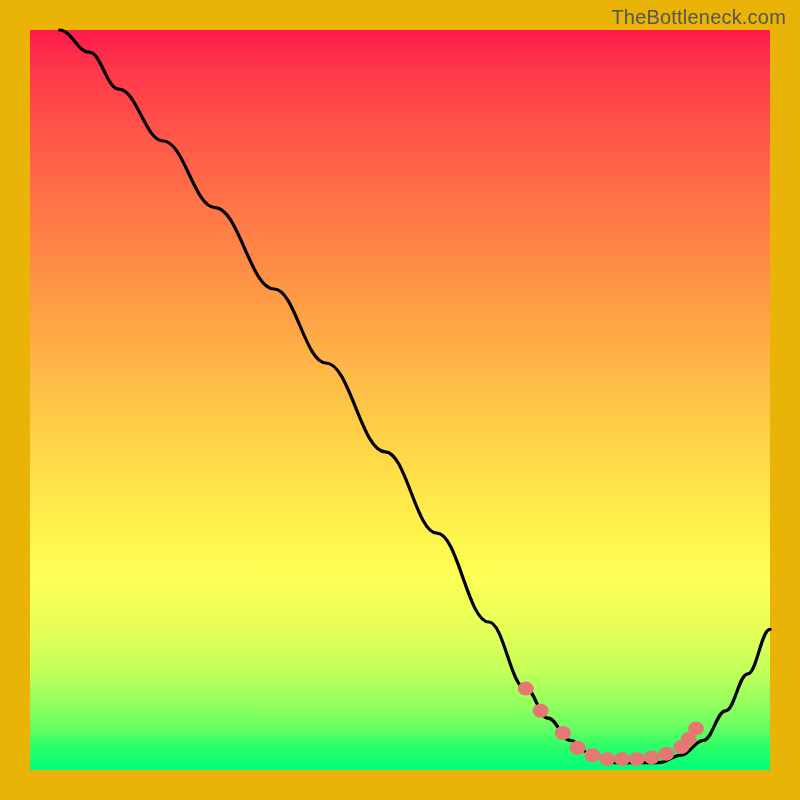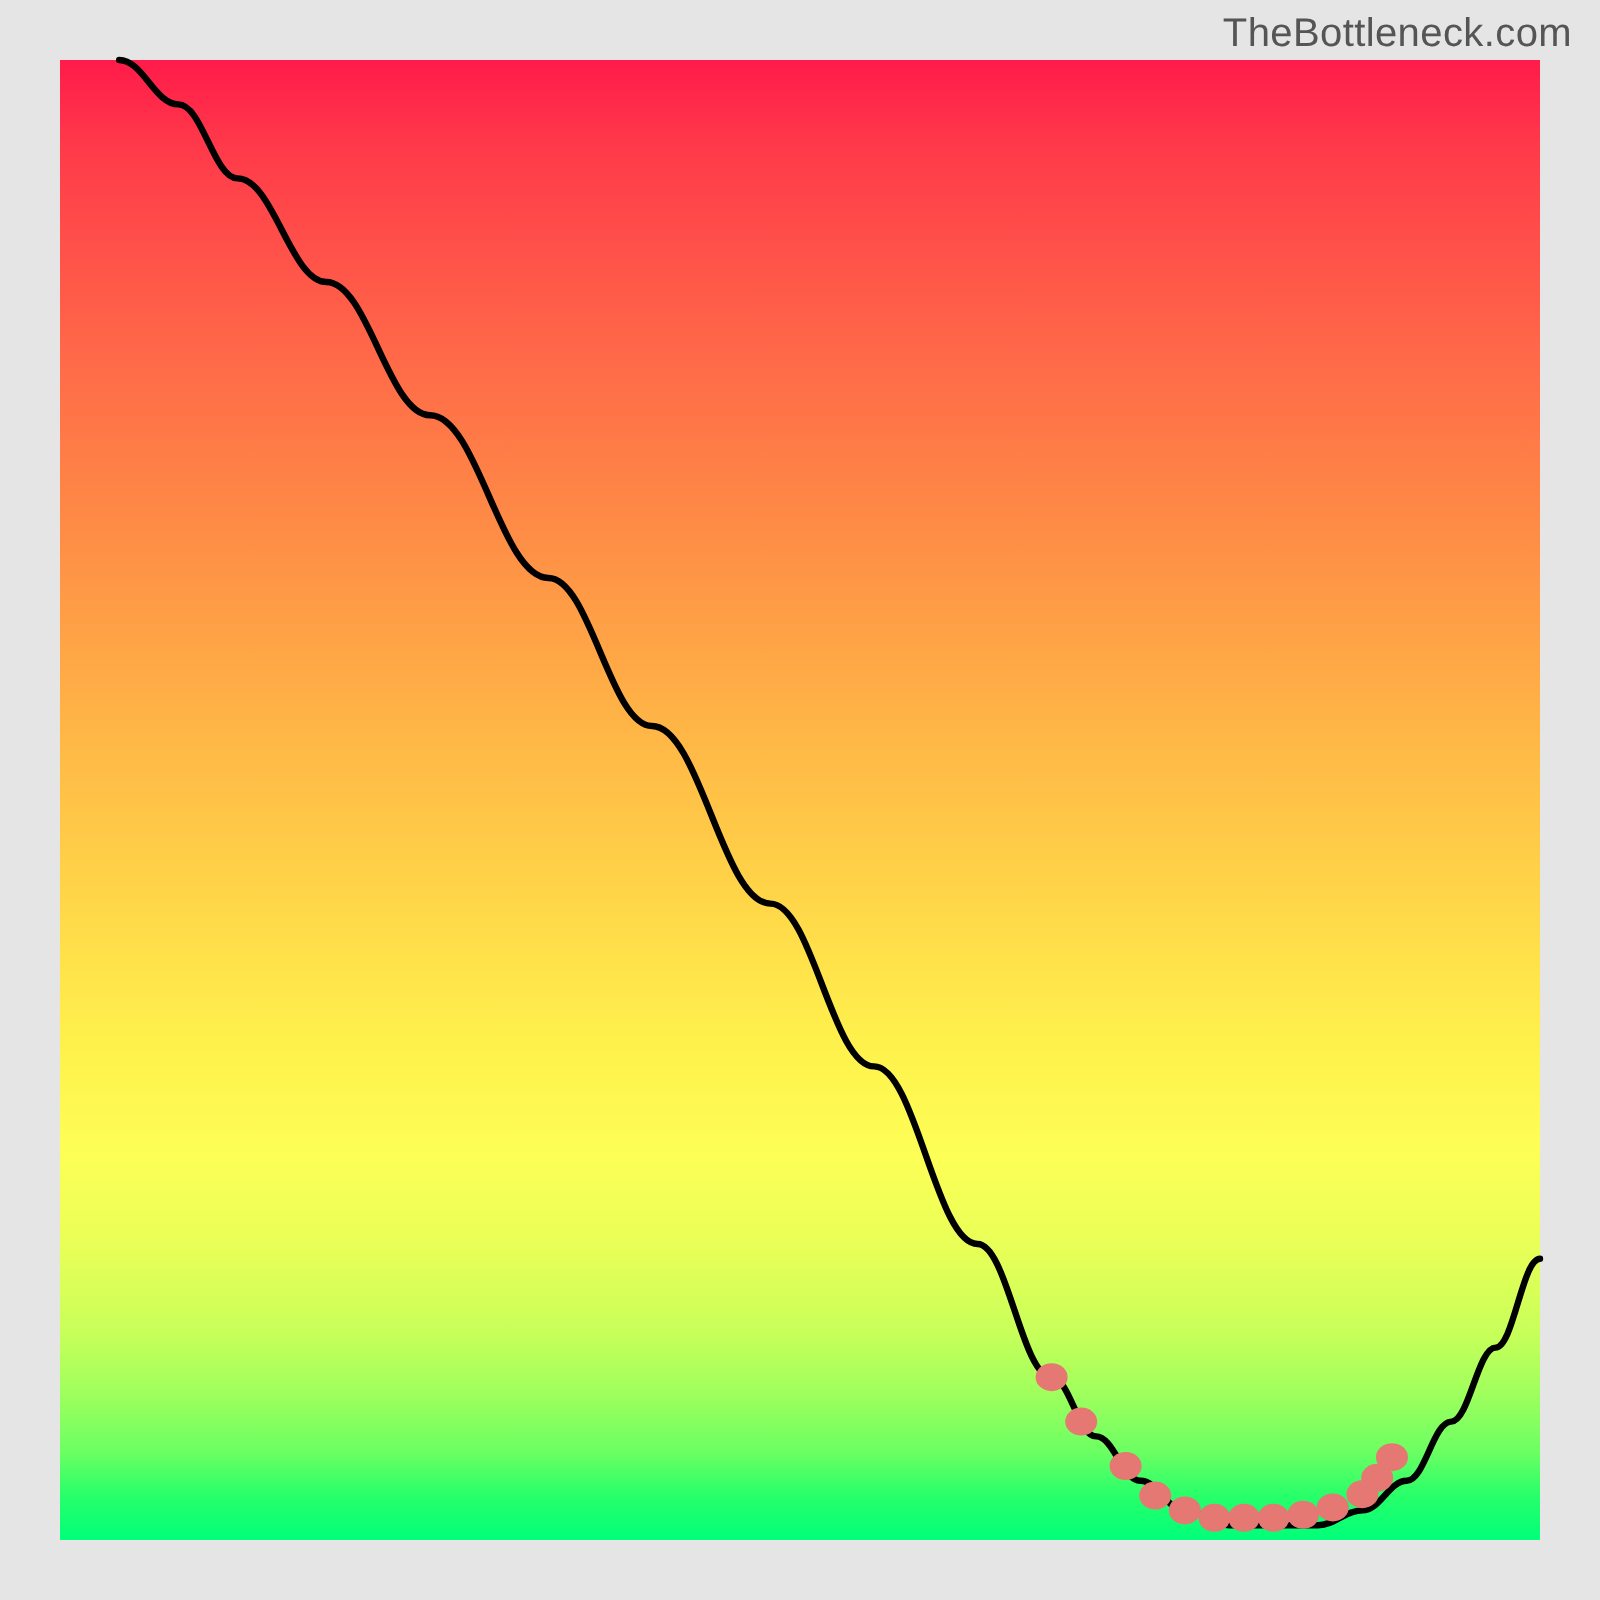--- a/index.html
+++ b/index.html
@@ -8,21 +8,21 @@
     width: 800px;
     height: 800px;
     overflow: hidden;
     background: #000;
     font-family: Arial, Helvetica, sans-serif;
   }
   .wrap {
     position: relative;
     width: 800px;
     height: 800px;
-    background: #e5e5e5;
+    background: #eab308;
   }
   .watermark {
     position: absolute;
     top: 6px;
     right: 14px;
     color: #555;
     font-size: 20px;
     font-weight: 500;
     letter-spacing: 0.2px;
     user-select: none;

